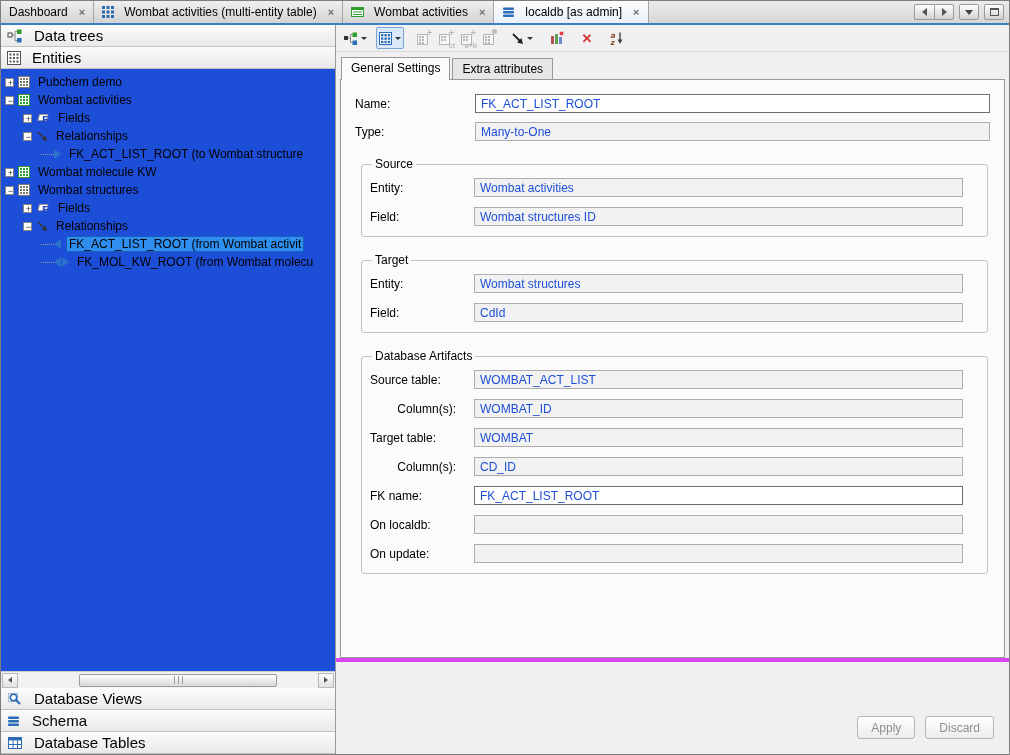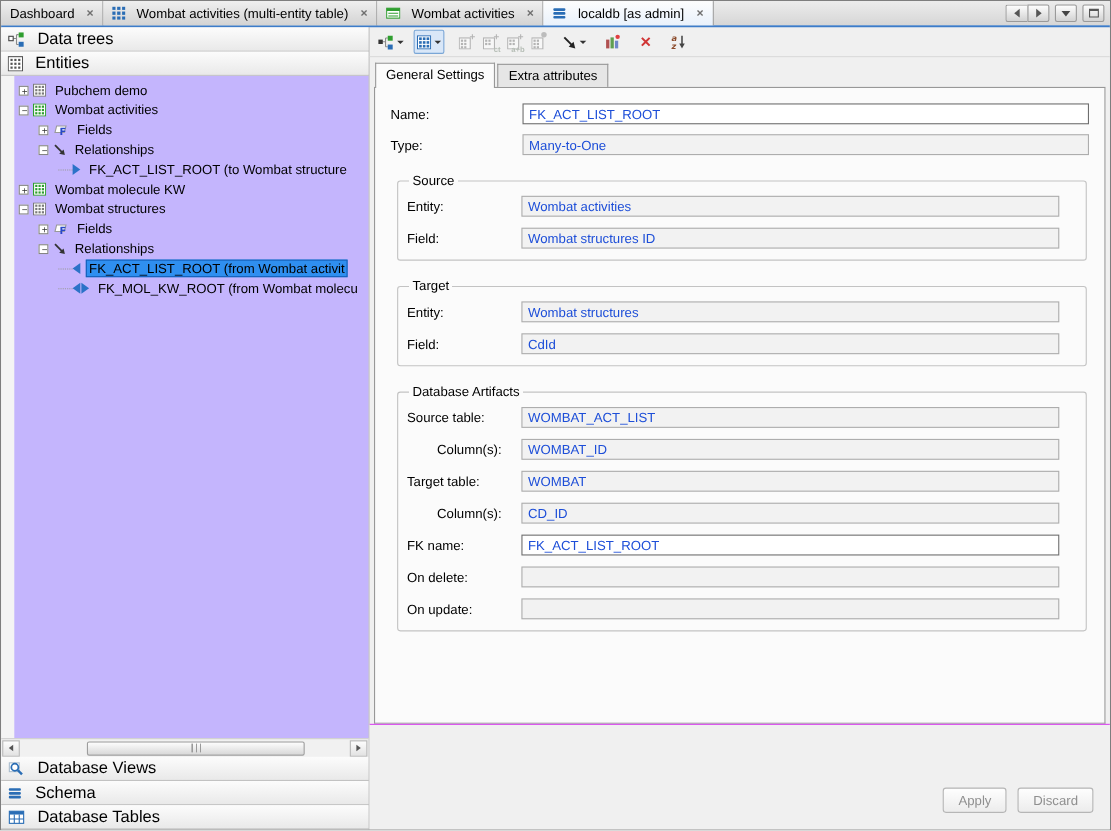--- a/index.html
+++ b/index.html
@@ -19,21 +19,21 @@
   .arr-l { width:0;height:0;border-right:5px solid #555;border-top:4px solid transparent;border-bottom:4px solid transparent; }
   .arr-r { width:0;height:0;border-left:5px solid #555;border-top:4px solid transparent;border-bottom:4px solid transparent; }
   .arr-d { width:0;height:0;border-top:5px solid #444;border-left:4px solid transparent;border-right:4px solid transparent; }
   .maxglyph { width:9px; height:8px; border:1px solid #555; border-top:2px solid #555; }
 
   .main { flex:1; display:flex; min-height:0; }
 
   
   .explorer { width:335px; border-right:1px solid #9a9a9a; display:flex; flex-direction:column; background:#f4f4f4; }
   .sect { height:22px; flex:0 0 22px; display:flex; align-items:center; gap:6px; padding:0 6px; background:linear-gradient(#fcfcfc,#e9e9e9); border-bottom:1px solid #c2c2c2; font-size:15px; }
-  .tree { flex:1; background:#c4b5fd; overflow:hidden; padding-top:4px;margin-left:12px; }
+  .tree { flex:1; background:#1d4ed8; overflow:hidden; padding-top:4px; }
   .trow { height:18px; display:flex; align-items:center; white-space:nowrap; overflow:hidden; }
   .ind0{width:4px;flex:0 0 4px;} .ind1{width:22px;flex:0 0 22px;} .ind2{width:40px;flex:0 0 40px;}
   .tg { width:9px; height:9px; flex:0 0 9px; border:1px solid #848484; background:#fff; position:relative; margin-right:4px; }
   .tg::before { position:absolute; left:0; top:-3px; width:9px; text-align:center; font-size:9px; line-height:14px; color:#333; }
   .tg.plus::before { content:"+"; }
   .tg.minus::before { content:"\2212"; }
   .stub { width:13px; flex:0 0 13px; border-top:1px dotted #9a9a9a; margin-right:0; }
   .ticon { margin-right:5px; display:flex; align-items:center; }
   .tlabel { padding:1px 3px; }
   .tlabel.sel { background:#2f8ff0; border:1px solid #1660b8; padding:0 2px; }
@@ -71,21 +71,21 @@
 
   .frow { display:flex; align-items:center; margin-bottom:10px; }
   .flabel { flex:0 0 120px; }
   .field { flex:1; height:19px; font-family:"Liberation Sans",sans-serif; font-size:12px; padding:1px 5px; border:1px solid #adadad; background:#f2f2f2; color:#1d4ed8; }
   .field.edit { background:#fff; border-color:#6e6e6e; }
   fieldset.group { margin:16px 2px 12px 6px; border:1px solid #c3c3c3; border-radius:3px; padding:2px 24px 6px 8px; }
   fieldset.group legend { font-size:12px; padding:0 3px; margin-left:2px; }
   .group .frow { margin:5px 0 10px 0; }
   .group .flabel { flex:0 0 104px; }
 
-  .footer { height:96px; flex:0 0 96px; border-top:1px solid #d946ef; background:#f0f0f0; display:flex; align-items:flex-end; justify-content:flex-end; gap:10px; padding:14px 15px 15px 0; }
+  .footer { height:96px; flex:0 0 96px; border-top:4px solid #d946ef; background:#f0f0f0; display:flex; align-items:flex-end; justify-content:flex-end; gap:10px; padding:14px 15px 15px 0; }
   .btn { min-width:58px; height:23px; padding:0 13px; background:linear-gradient(#fefefe,#ececec); border:1px solid #b6b6b6; border-radius:3px; color:#8f8f8f; font-family:"Liberation Sans",sans-serif; font-size:12px; }
 </style>
 </head>
 <body>
 
 <div class="window">
 
   <div class="tabbar">
     <div class="dtab">
       <span>Dashboard</span>
@@ -579,21 +579,21 @@
             </div>
             <div class="frow">
               <label class="flabel" style="text-align:right; padding-right:18px;">Column(s):</label>
               <input class="field" readonly="" value="CD_ID" style="">
             </div>
             <div class="frow">
               <label class="flabel">FK name:</label>
               <input class="field edit" value="FK_ACT_LIST_ROOT" style="">
             </div>
             <div class="frow">
-              <label class="flabel">On delete:</label>
+              <label class="flabel">On localdb:</label>
               <input class="field" readonly="" value="" style="">
             </div>
             <div class="frow" style="margin-bottom:4px;">
               <label class="flabel">On update:</label>
               <input class="field" readonly="" value="" style="">
             </div>
           </fieldset>
 
         </div>
       </div>

